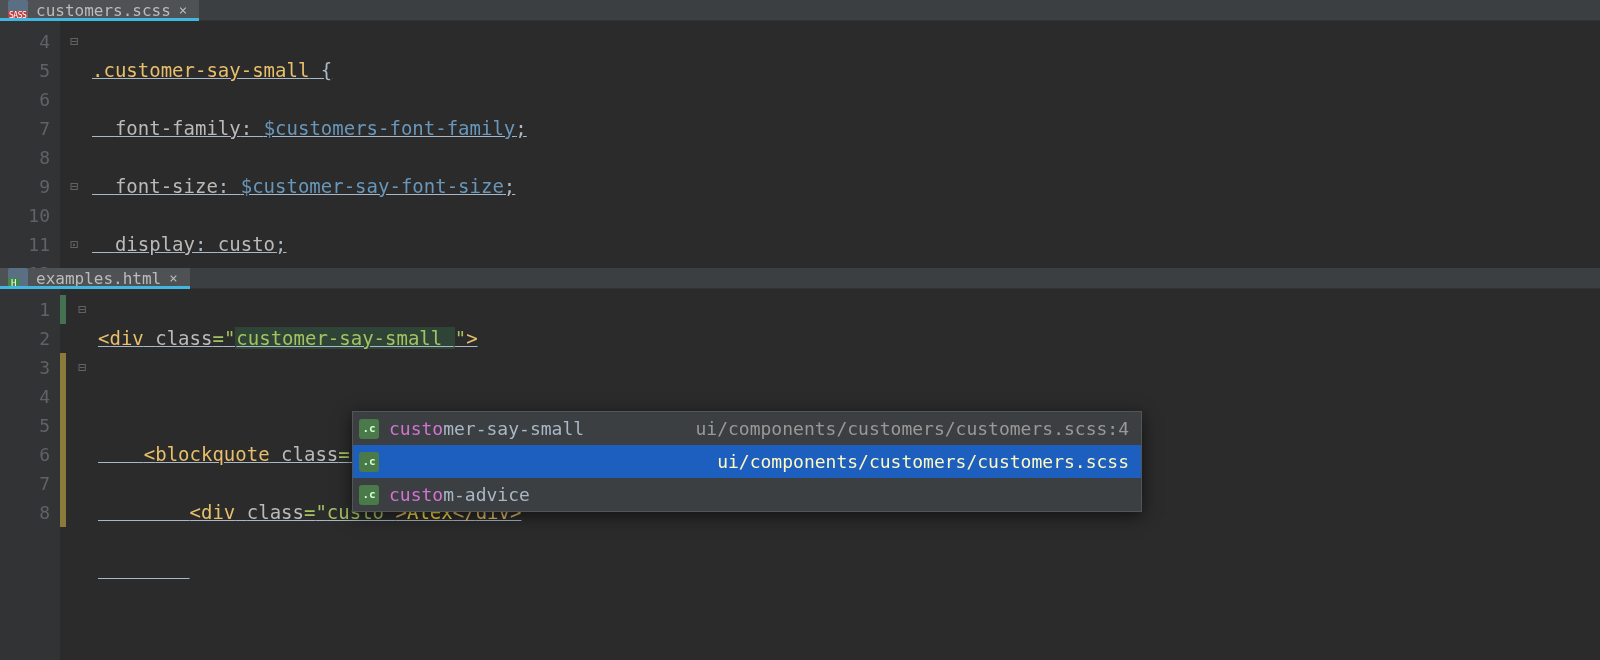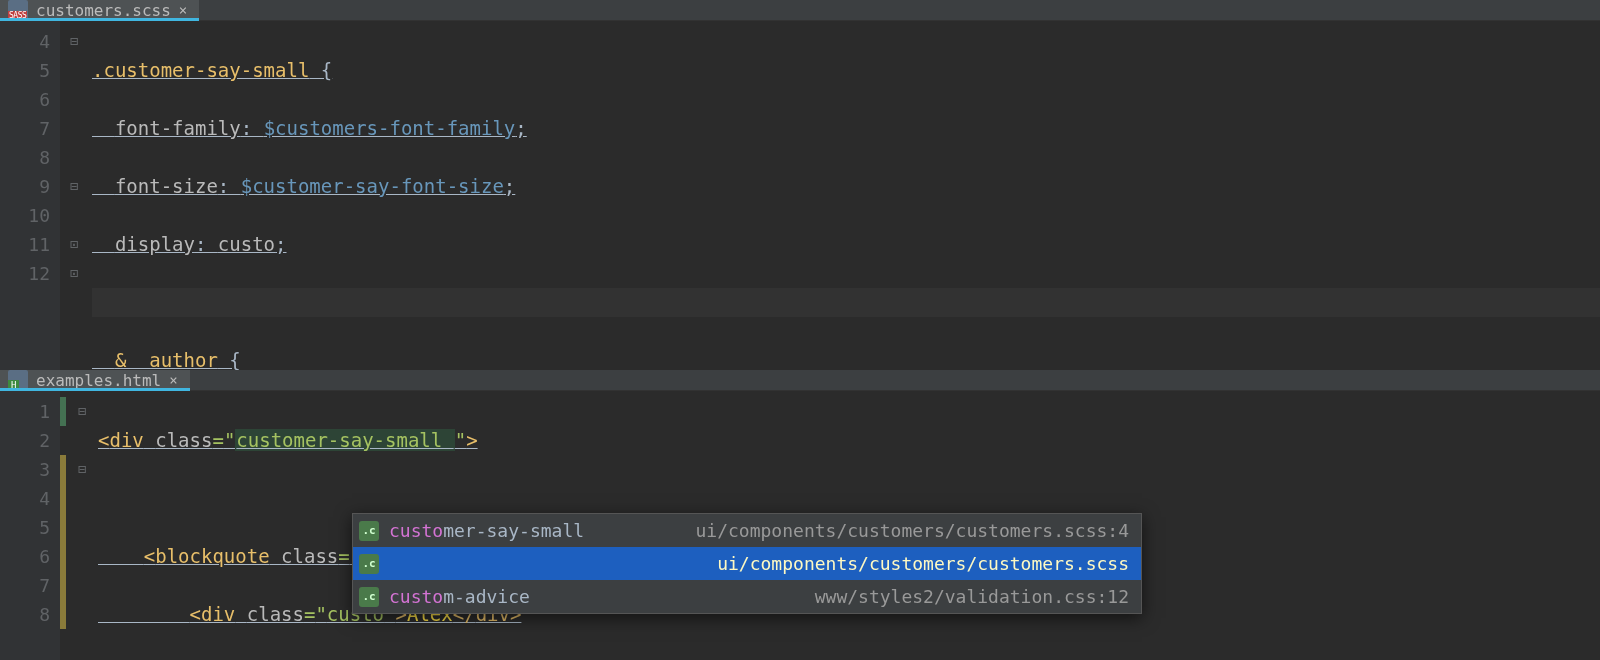--- a/index.html
+++ b/index.html
@@ -53,21 +53,21 @@
   .match { color:#d373d3; }
   .popup-row.selected .match { color:#ffb3ff; }
 
   .line { height:29px; }
   .line.current { background:#323232; }
   .attr-bg { background:#2d4436; padding:0 1px; }
 </style>
 </head>
 <body>
 
-<div class="pane" style="height:370px;">
+<div class="pane" style="height:268px;">
   <div class="tabbar">
     <div class="tab active">
       <span class="file-icon sass"></span>
       <span class="tab-label">customers.scss</span>
       <span class="tab-close">×</span>
     </div>
   </div>
   <div class="editor">
     <div class="gutter">
       <div>4</div>
@@ -161,18 +161,17 @@
       </div>
       <div class="popup-row selected">
         <span class="cicon">.c</span>
         <span class="popup-spacer"></span>
         <span class="popup-path">ui/components/customers/customers.scss</span>
       </div>
       <div class="popup-row">
         <span class="cicon">.c</span>
         <span class="popup-name"><span class="match">custo</span><span>m-advice</span></span>
         <span class="popup-spacer"></span>
-        <span class="popup-path">www/styles2/validation.css:12</span>
       </div>
     </div>
 
   </div>
 </div>
 
 </body></html>

